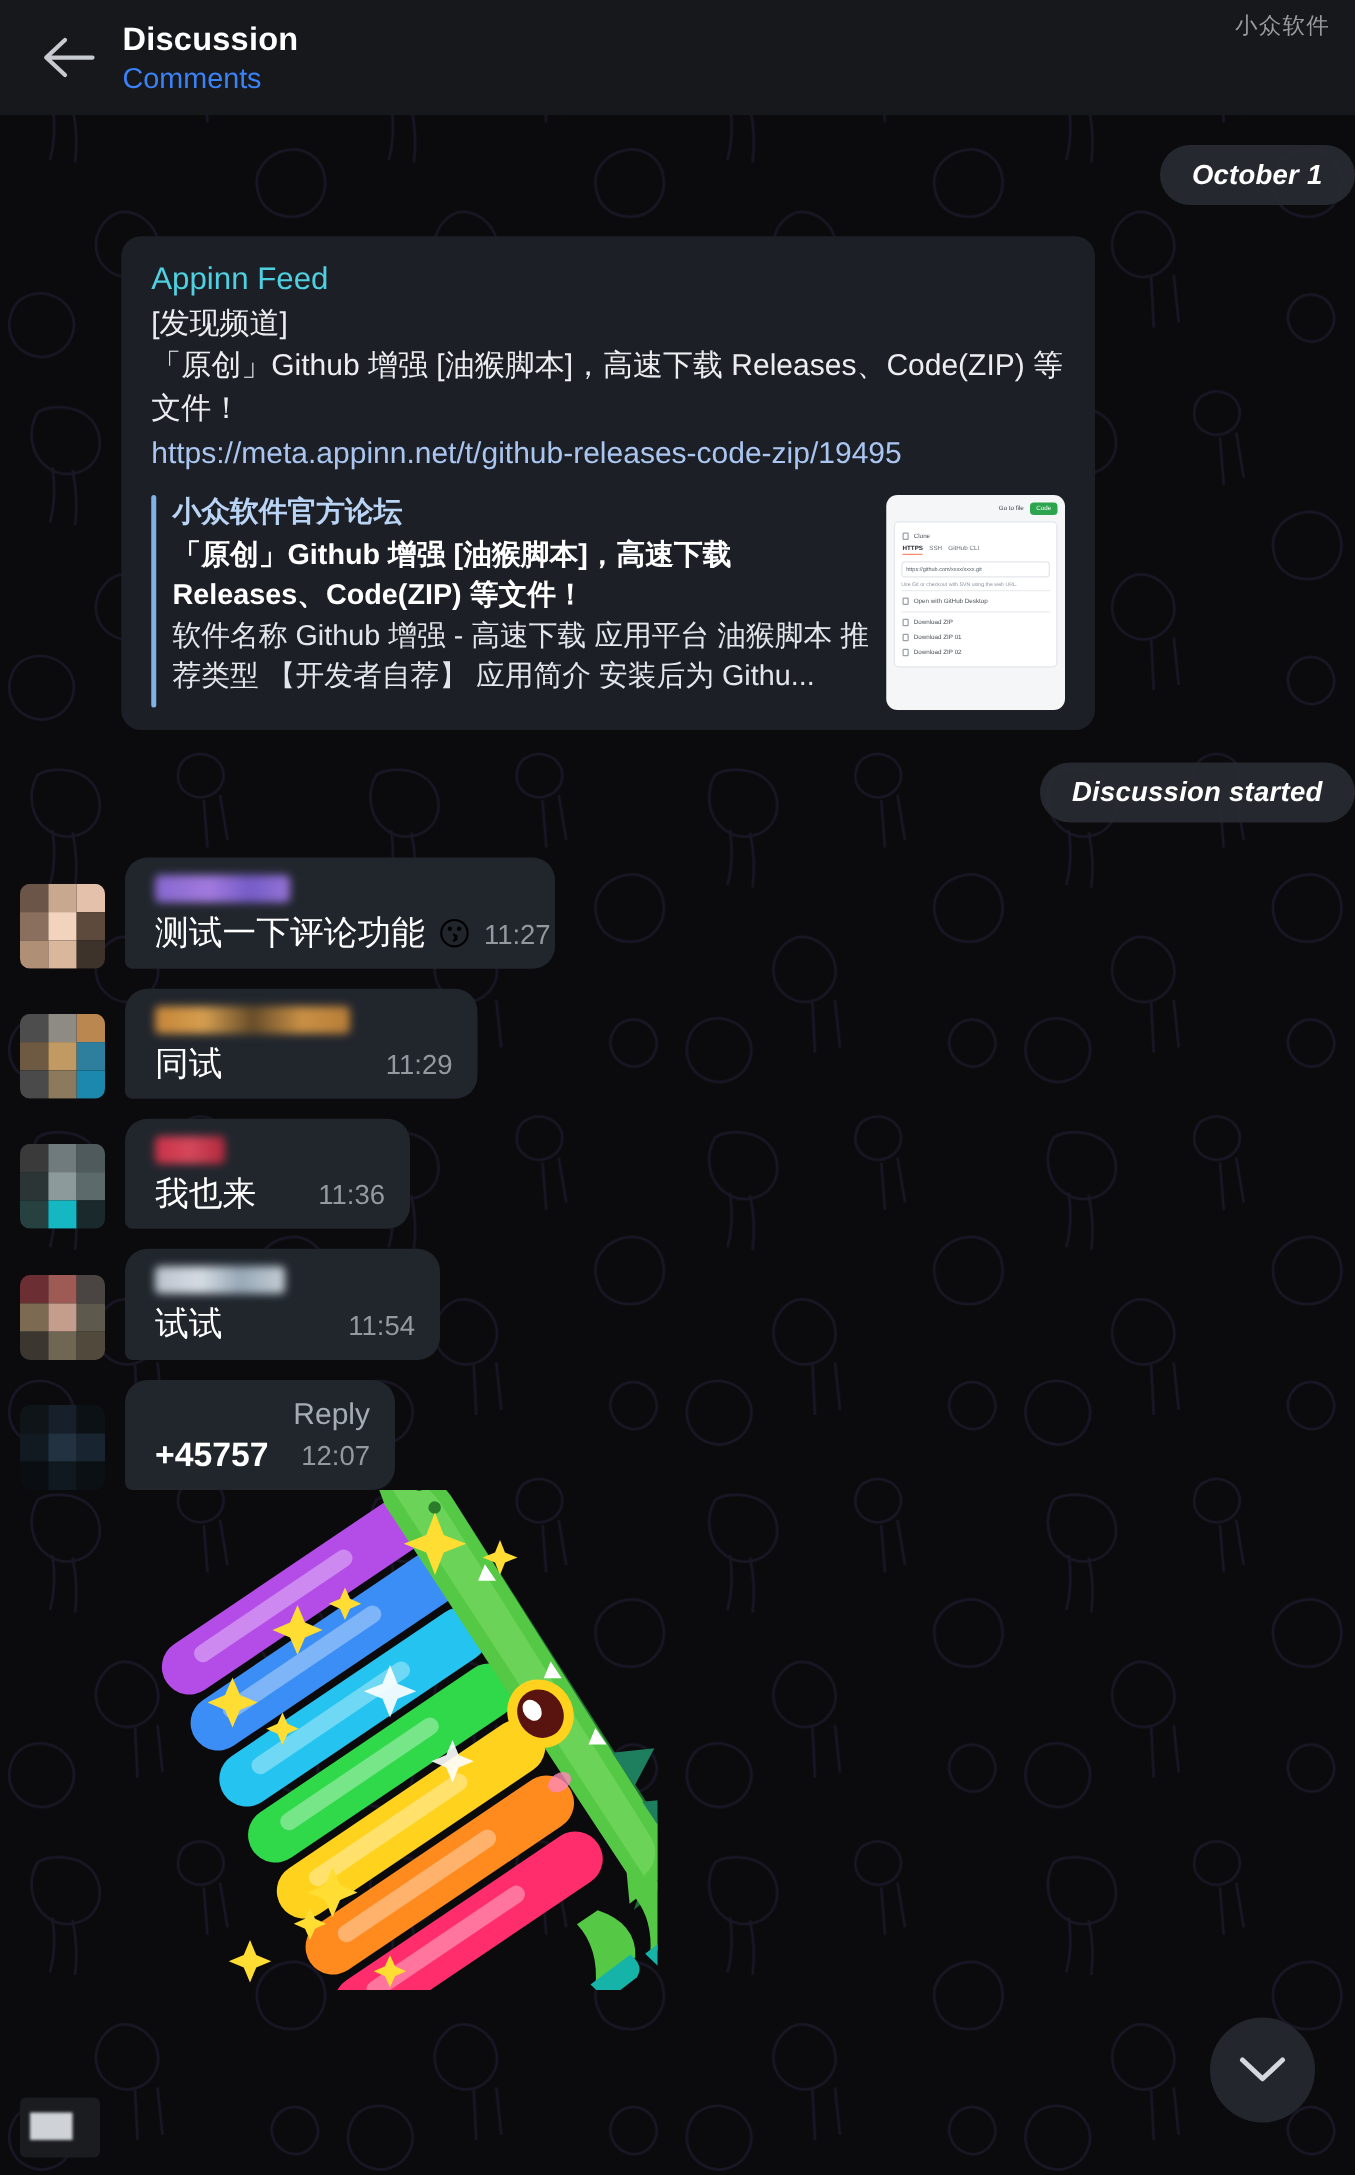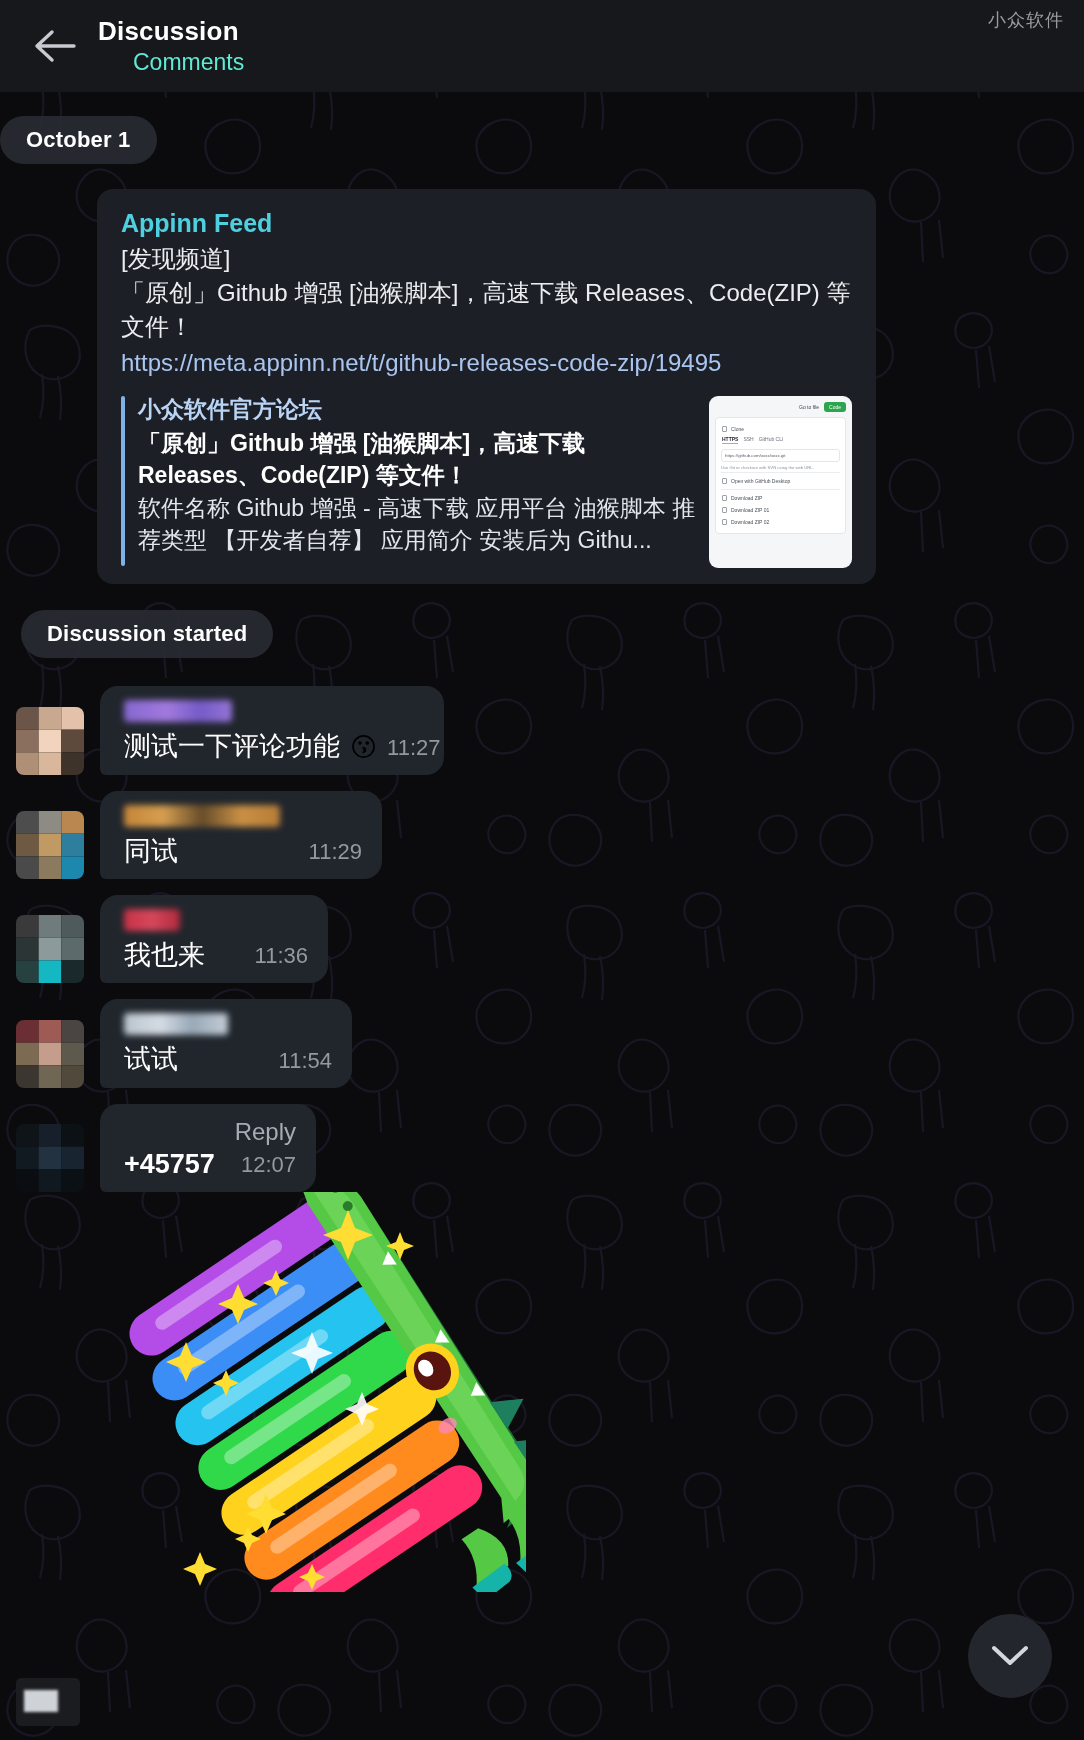--- a/index.html
+++ b/index.html
@@ -48,41 +48,40 @@
     line-height: 1.12;
   }
   .header-title {
     font-size: 26px;
     font-weight: 700;
     color: #ffffff;
     letter-spacing: .2px;
   }
   .header-subtitle {
     font-size: 23px;
-    color: #5eead4;
+    color: #3b82f6;
     margin-top: 4px;
-    margin-left: 35px;
   }
   .watermark {
     position: absolute;
     right: 20px; top: 8px;
     font-size: 18px;
     color: #9a9ba0;
     letter-spacing: 1px;
   }
 
   
   .chat {
     position: absolute;
     top: 92px; left: 0; right: 0; bottom: 0;
     overflow: hidden;
   }
 
   
-  .pill-row { display: flex; justify-content: flex-start; }
+  .pill-row { display: flex; justify-content: flex-end; font-style: italic; }
   .pill {
     background: rgba(40,43,50,.92);
     color: #fff;
     font-size: 22px;
     font-weight: 700;
     border-radius: 24px;
     padding: 11px 26px;
     letter-spacing: .2px;
   }
   .date-pill-wrap { margin-top: 24px; }
@@ -96,21 +95,21 @@
   .post-bubble {
     position: relative;
     background: #1c2026;
     border-radius: 16px;
     padding: 20px 24px 16px 24px;
     width: 779px;
   }
   .post-author {
     color: #4fd0e0;
     font-size: 25px;
-    font-weight: 700;
+    font-weight: 400;
     margin-bottom: 4px;
   }
   .post-text {
     color: #ebedf0;
     font-size: 24px;
     line-height: 1.42;
     word-break: break-word;
   }
   .post-link {
     color: #a9c5f0;

